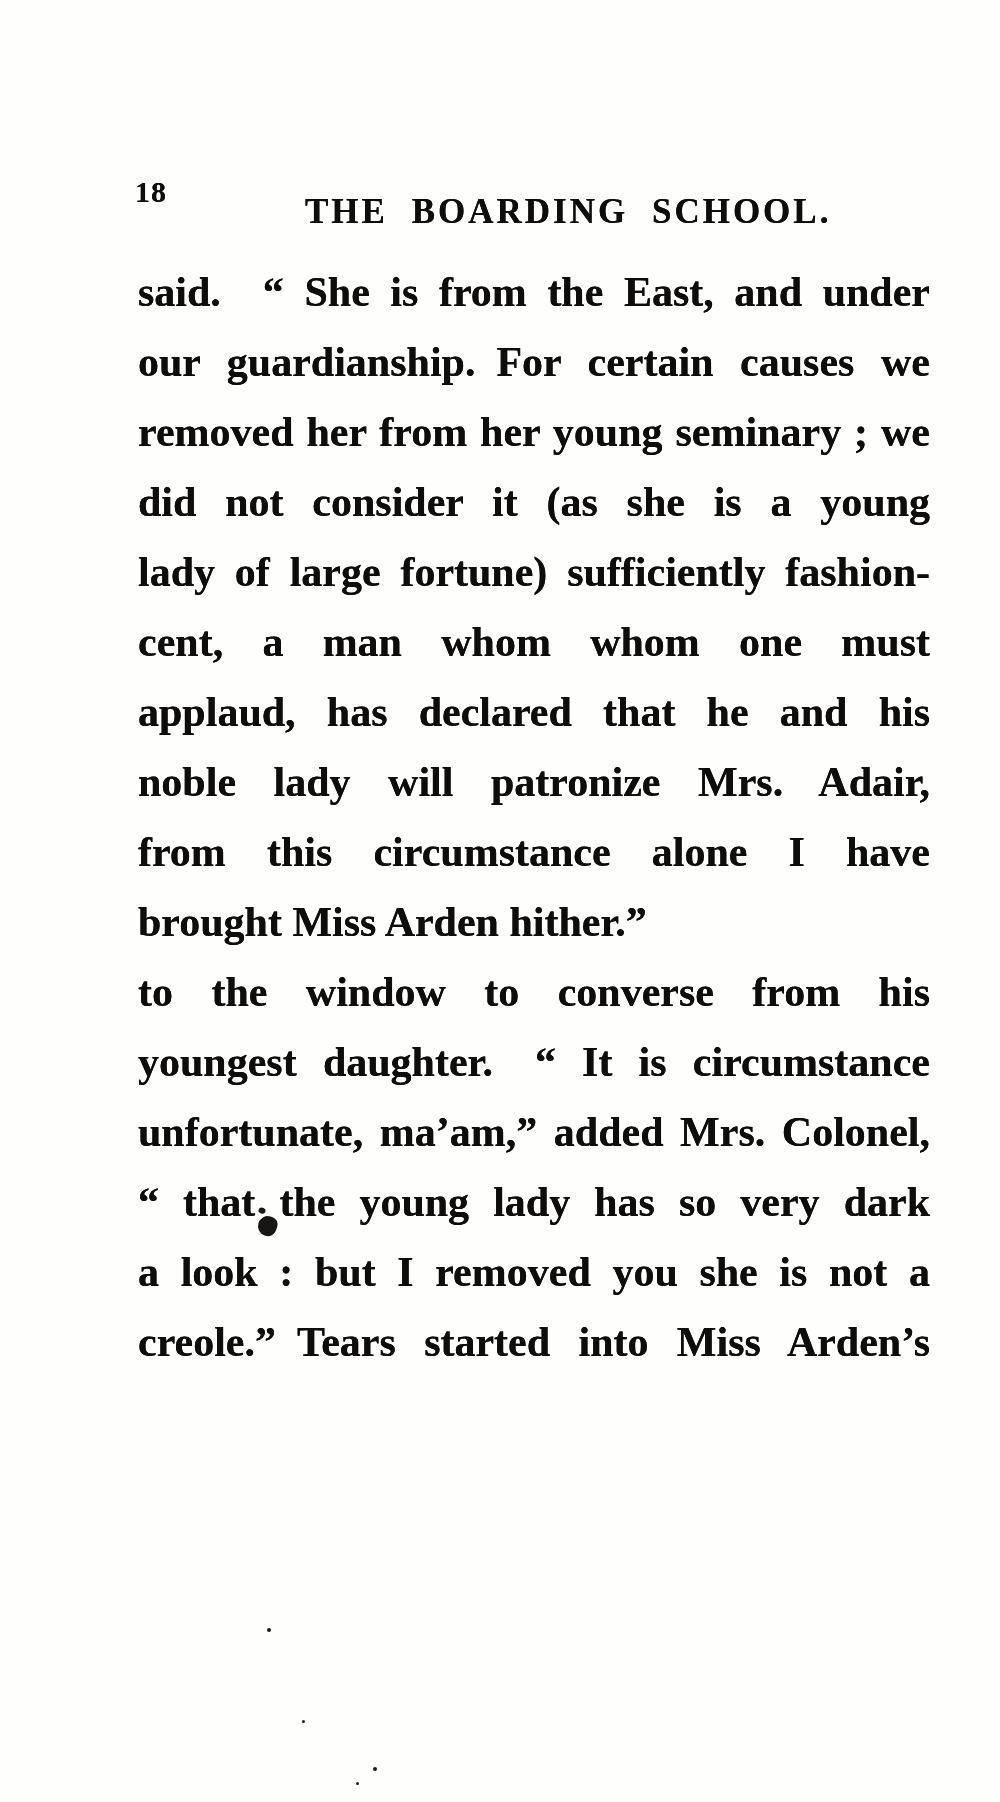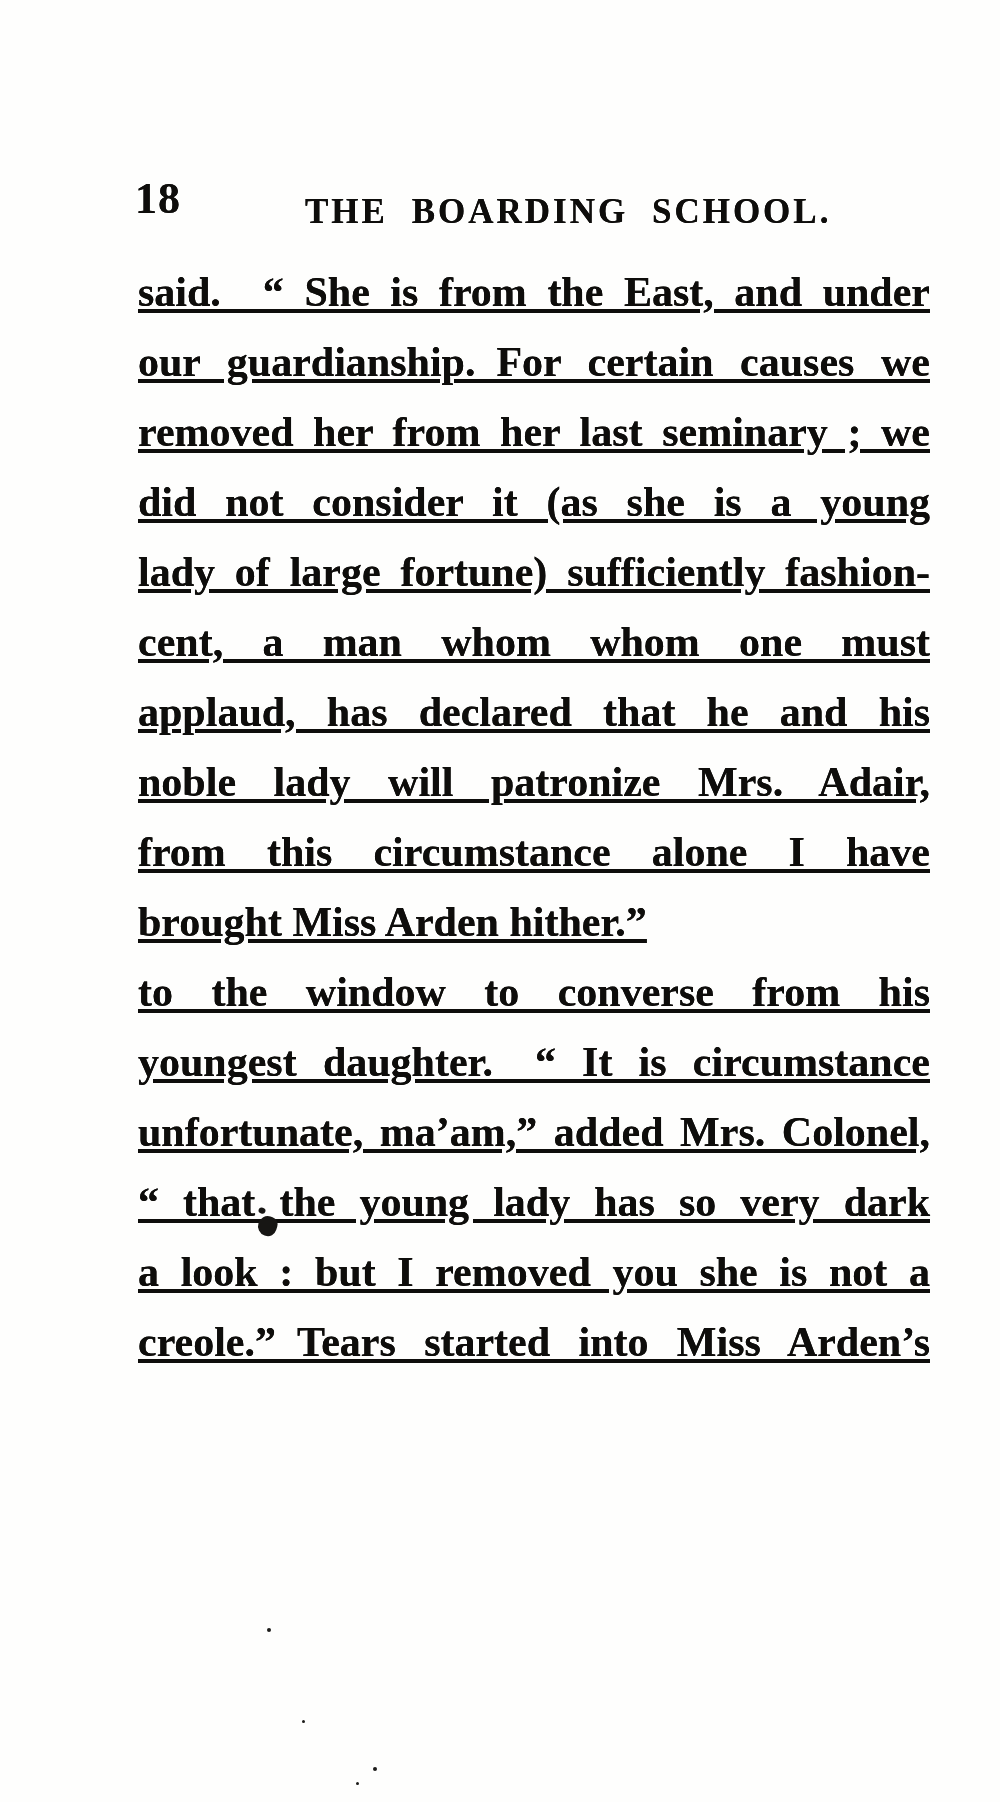--- a/index.html
+++ b/index.html
@@ -15,21 +15,21 @@
     background: #fefefd;
     color: #0e0d0b;
     font-family: "Liberation Serif", "DejaVu Serif", serif;
     overflow: hidden;
   }
   
   .folio {
     position: absolute;
     left: 135px;
     top: 177px;
-    font-size: 44px;
+    font-size: 30px;
     font-weight: bold;
     line-height: 1;
     letter-spacing: 1px;
     text-shadow: 0 0 0.5px currentColor;
   }
   .running-title {
     position: absolute;
     left: 305px;
     top: 194px;
     font-size: 35px;
@@ -48,21 +48,20 @@
     width: 792px;
     font-size: 42px;
     font-weight: bold;
     line-height: 70px;
     text-shadow: 0 0 0.6px currentColor;
   }
   .line {
     text-align: justify;
     text-align-last: justify;
     height: 70px;
-    text-decoration: underline;
   }
   .line.endline {
     text-align-last: left;
   }
   .line.indent {
     padding-left: 28px;
   }
   
   .ink-blot {
     position: absolute;
@@ -99,21 +98,21 @@
 
 <div class="sheet">
 
   <div class="folio">18</div>
 
   <div class="running-title">THE BOARDING SCHOOL.</div>
 
   <div class="textblock">
     <div class="line">said. “ She is from the East, and under</div>
     <div class="line">our guardianship. For certain causes we</div>
-    <div class="line">removed her from her last seminary ; we</div>
+    <div class="line">removed her from her young seminary ; we</div>
     <div class="line">did not consider it (as she is a young</div>
     <div class="line">lady of large fortune) sufficiently fashion-</div>
     <div class="line">cent, a man whom whom one must</div>
     <div class="line">applaud, has declared that he and his</div>
     <div class="line">noble lady will patronize Mrs. Adair,</div>
     <div class="line">from this circumstance alone I have</div>
     <div class="line endline">brought Miss Arden hither.”</div>
     <div class="line">to the window to converse from his</div>
     <div class="line">youngest daughter. “ It is circumstance</div>
     <div class="line">unfortunate, ma’am,” added Mrs. Colonel,</div>

